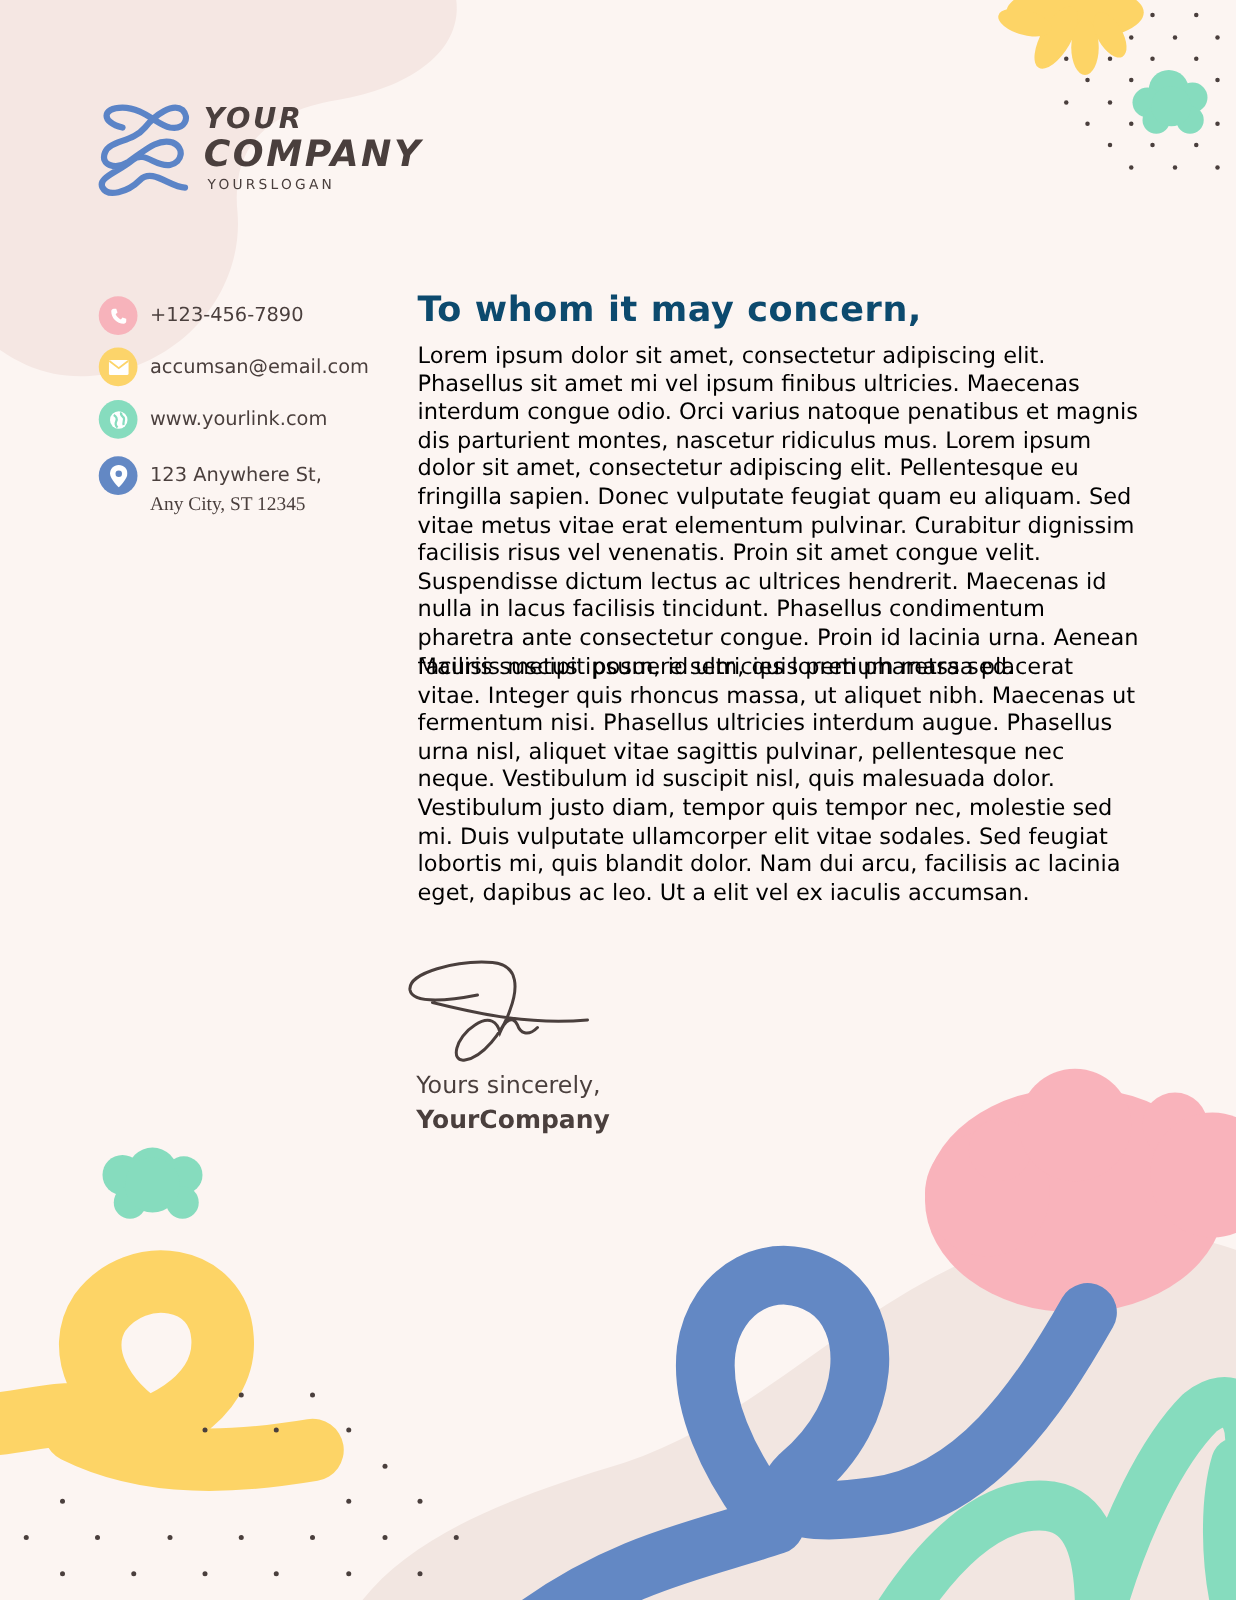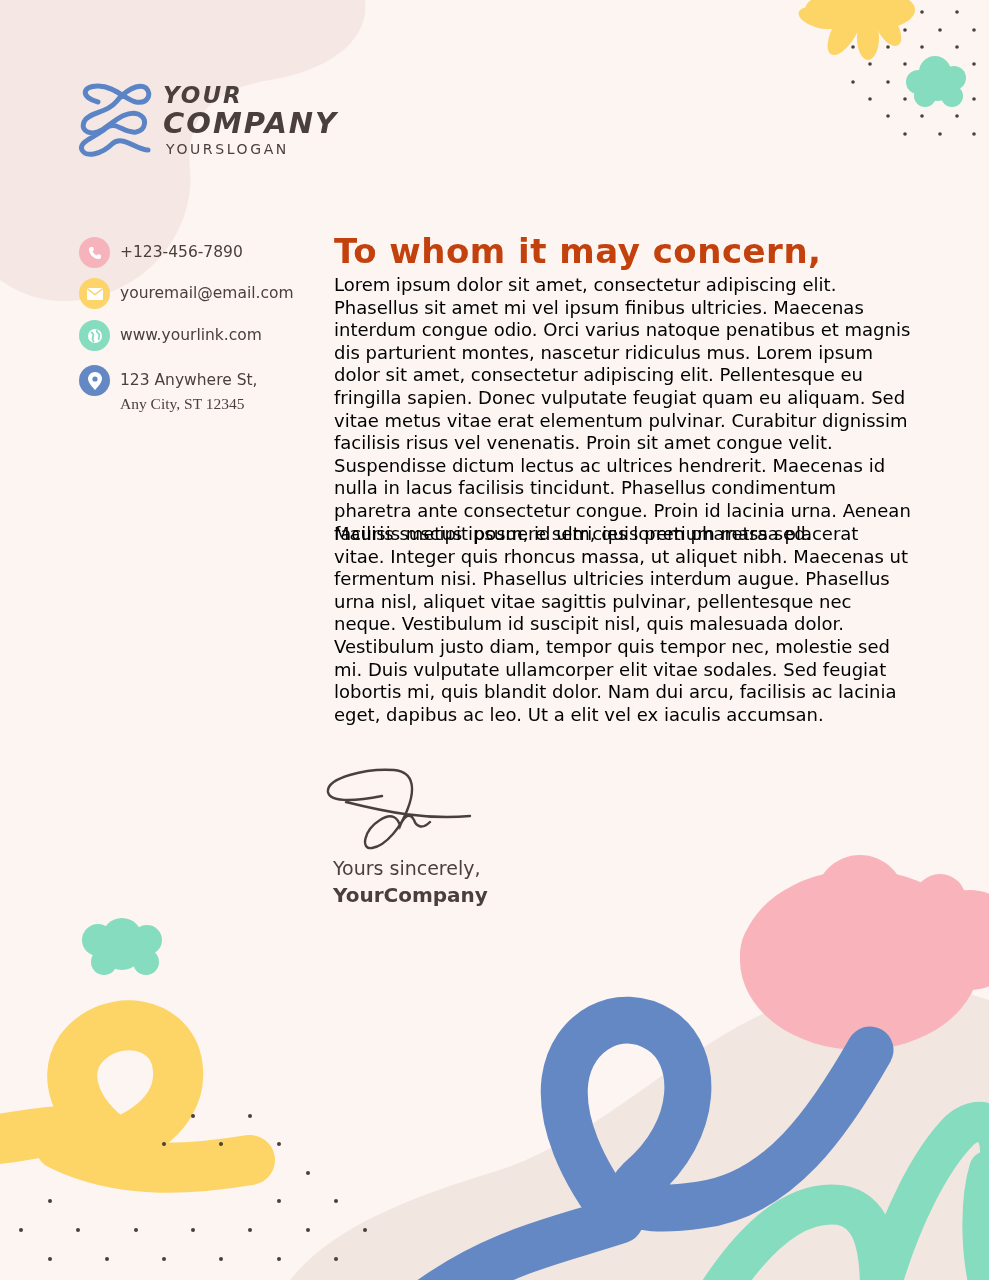--- a/index.html
+++ b/index.html
@@ -2,25 +2,25 @@
 <html><head>
 <meta charset="utf-8">
 <style>
   html,body{margin:0;padding:0;}
   body{width:989px;height:1280px;position:relative;overflow:hidden;background:#fcf5f2;font-family:"DejaVu Sans","Liberation Sans",sans-serif;color:#4a3f3d;}
   .deco{position:absolute;left:0;top:0;width:989px;height:1280px;pointer-events:none;}
   .logo{position:absolute;left:76px;top:80px;width:240px;height:80px;}
   .logo-mark{position:absolute;left:0;top:0;width:80px;height:78px;}
   .logo-your{position:absolute;left:163px;top:82px;font-family:"DejaVu Sans",sans-serif;font-weight:bold;font-size:23px;letter-spacing:2px;color:#4a3f3d;line-height:26px;font-style:italic;}
   .logo-company{position:absolute;left:163px;top:110px;font-family:"DejaVu Sans",sans-serif;font-weight:bold;font-size:29px;letter-spacing:2px;color:#4a3f3d;line-height:26px;font-style:italic;}
-  .logo-slogan{position:absolute;left:166px;top:141px;font-family:"DejaVu Sans",sans-serif;font-size:14px;letter-spacing:2.6px;color:#4a3f3d;}
+  .logo-slogan{position:absolute;left:166px;top:141px;font-family:"DejaVu Sans",sans-serif;font-size:11px;letter-spacing:2.6px;color:#4a3f3d;}
   .contact{position:absolute;left:79px;}
   .contact .ic{position:absolute;left:0;top:0;width:31px;height:31px;border-radius:50%;display:flex;align-items:center;justify-content:center;}
   .contact .txt{position:absolute;left:41px;top:4px;font-size:15.5px;line-height:23px;color:#4a3f3d;white-space:nowrap;font-family:"DejaVu Sans",sans-serif;}
-  .greeting{position:absolute;left:334px;top:231px;font-size:34px;font-weight:bold;color:#c2410c;letter-spacing:0.5px;font-family:"DejaVu Sans",sans-serif;}
+  .greeting{position:absolute;left:334px;top:231px;font-size:28px;font-weight:bold;color:#0c4a6e;letter-spacing:0.5px;font-family:"DejaVu Sans",sans-serif;}
   .para{position:absolute;left:334px;width:580px;font-size:18px;line-height:22.6px;color:#000000;font-family:"DejaVu Sans",sans-serif;}
   .signature{position:absolute;left:326px;top:764px;width:150px;height:90px;}
   .closing{position:absolute;left:333px;top:857px;font-size:19px;color:#4a3f3d;font-family:"DejaVu Sans",sans-serif;}
   .signer{position:absolute;left:333px;top:883px;font-size:20px;font-weight:bold;color:#4a3f3d;font-family:"DejaVu Sans",sans-serif;}
 </style>
 </head>
 <body>
 
 <svg class="deco" viewBox="0 0 989 1280" xmlns="http://www.w3.org/2000/svg">
 
@@ -139,21 +139,21 @@
   <span class="txt">+123-456-7890</span>
 </div>
 
 <div class="contact" style="top:278px;">
   <div class="ic" style="background:#fcd46a;">
     <svg width="16" height="12" viewBox="0 0 16 12">
         <rect x="0" y="0" width="16" height="12" rx="1.5" fill="#ffffff"></rect>
         <path d="M0.5,0.8 L8,6.5 L15.5,0.8" fill="none" stroke="#fcd46a" stroke-width="1.5"></path>
       </svg>
   </div>
-  <span class="txt">youremail@email.com</span>
+  <span class="txt">accumsan@email.com</span>
 </div>
 
 <div class="contact" style="top:320px;">
   <div class="ic" style="background:#86dcbe;">
     <svg width="16" height="16" viewBox="0 0 16 16">
         <circle cx="8" cy="8" r="7" fill="#ffffff"></circle>
         <path d="M4,4 C6,5 7,7 6,9 C5,11 6,13 7,14 M10,2 C9,4 11,5 12,6 C13,8 11,10 12,12" fill="none" stroke="#86dcbe" stroke-width="1.8"></path>
       </svg>
   </div>
   <span class="txt">www.yourlink.com</span>

